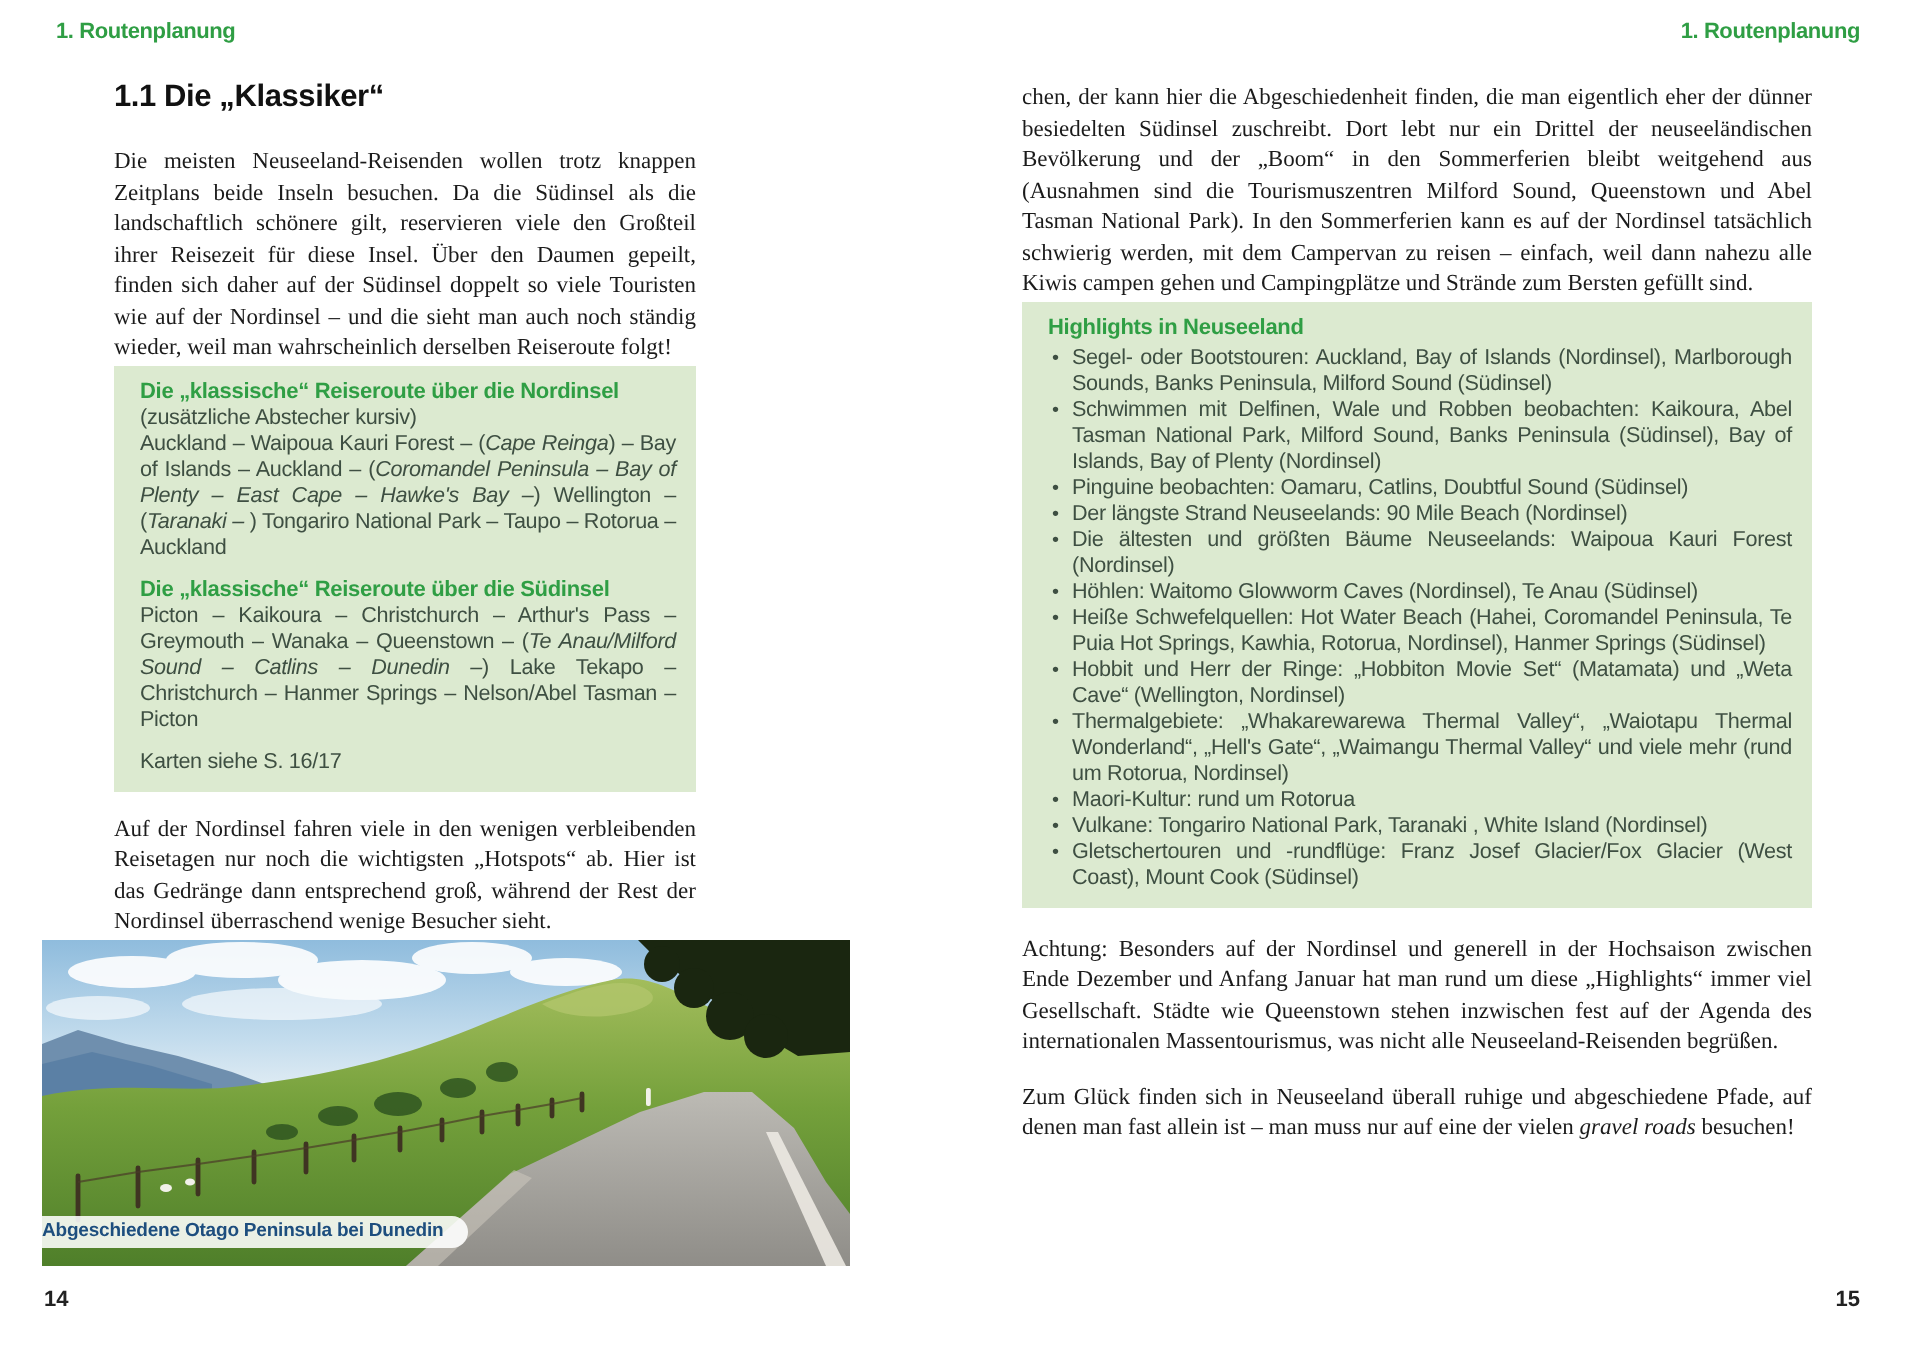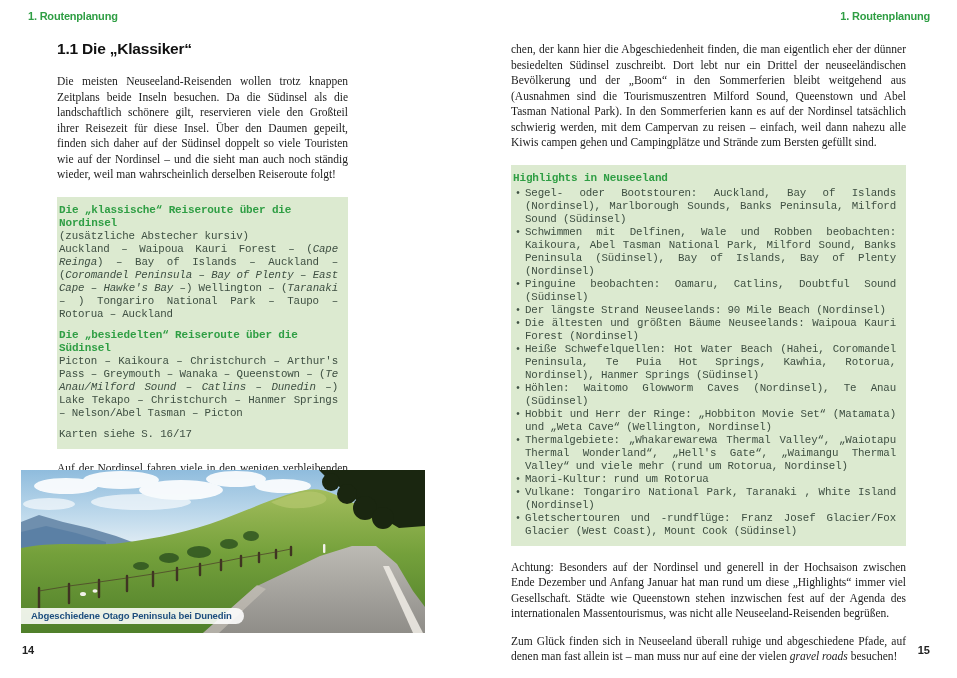--- a/index.html
+++ b/index.html
@@ -31,23 +31,22 @@
     font-size:15.5px;font-weight:bold;color:#111;
     letter-spacing:-0.2px;margin-bottom:16px;
   }
   p.body{
     font-size:11.5px;line-height:15.5px;text-align:justify;color:var(--ink);
   }
   p.body + p.body{margin-top:10px;}
 
   .greenbox{
     background:var(--box-bg);
-    padding:7px 10px 8px 2px;
-    margin-top:14px;
-    font-family:Liberation Mono, monospace;
+    padding:7px 10px 8px 13px;
+    font-family:Liberation Sans, sans-serif;
     font-size:10.8px;line-height:13px;color:var(--box-text);
     letter-spacing:-0.15px;
   }
   .greenbox .box-title{
     color:var(--green);font-weight:bold;font-size:11px;
   }
   .greenbox p{text-align:justify;}
   .greenbox .gap-above{margin-top:8px;}
   .greenbox em{font-style:italic;}
 
@@ -77,41 +76,41 @@
 
   #photo{
     position:absolute;left:21px;top:470px;width:404px;height:163px;
     overflow:hidden;background:#9cc3e0;
   }
   #photo svg{display:block;}
   #photo-caption{
     position:absolute;left:0;bottom:9px;
     background:rgba(255,255,255,0.88);
     border-radius:0 10px 10px 0;
-    padding:2px 12px 3px 10px;
+    padding:2px 12px 3px 0;
     font-family:"Liberation Sans",sans-serif;
     font-size:9.5px;font-weight:bold;color:var(--caption);
     letter-spacing:-0.1px;
   }
 </style>
 </head>
 <body>
 
 <header id="head-left" class="running-head">1. Routenplanung</header>
 <header id="head-right" class="running-head">1. Routenplanung</header>
 
 <section id="col-left" class="column">
   <h1 class="section-title">1.1 Die „Klassiker“</h1>
   <p class="body">Die meisten Neuseeland-Reisenden wollen trotz knappen Zeitplans beide Inseln besuchen. Da die Südinsel als die landschaftlich schönere gilt, reservieren viele den Großteil ihrer Reisezeit für diese Insel. Über den Daumen gepeilt, finden sich daher auf der Südinsel doppelt so viele Touristen wie auf der Nordinsel – und die sieht man auch noch ständig wieder, weil man wahrscheinlich derselben Reiseroute folgt!</p>
 
   <div class="greenbox">
     <div class="box-title">Die „klassische“ Reiseroute über die Nordinsel</div>
     <div>(zusätzliche Abstecher kursiv)</div>
     <p><span>Auckland – Waipoua Kauri Forest – (</span><em>Cape Reinga</em><span>) – Bay of Islands – Auckland – (</span><em>Coromandel Peninsula – Bay of Plenty – East Cape – Hawke's Bay –</em><span>) Wellington – (</span><em>Taranaki – </em><span>) Tongariro National Park – Taupo – Rotorua – Auckland</span></p>
-    <div class="box-title gap-above">Die „besiedelten“ Reiseroute über die Südinsel</div>
+    <div class="box-title gap-above">Die „klassische“ Reiseroute über die Südinsel</div>
     <p><span>Picton – Kaikoura – Christchurch – Arthur's Pass – Greymouth – Wanaka – Queenstown – (</span><em>Te Anau/Milford Sound – Catlins – Dunedin –</em><span>) Lake Tekapo – Christchurch – Hanmer Springs – Nelson/Abel Tasman – Picton</span></p>
     <div class="gap-above">Karten siehe S. 16/17</div>
   </div>
 
   <p class="body" id="para-after-box-1">Auf der Nordinsel fahren viele in den wenigen verbleibenden Reisetagen nur noch die wichtigsten „Hotspots“ ab. Hier ist das Gedränge dann entsprechend groß, während der Rest der Nordinsel überraschend wenige Besucher sieht.</p>
   <p class="body" id="para-after-box-2">Wer das weiß und außerdem Acht gibt, die Nordinsel nicht während der drei Sommerferienwochen zwischen Ende Dezember und Mitte Januar zu besu-</p>
 </section>
 
 <figure id="photo">
   <svg width="404" height="163" viewBox="0 0 404 163" aria-hidden="true">
@@ -193,22 +192,22 @@
   <p class="body">chen, der kann hier die Abgeschiedenheit finden, die man eigentlich eher der dünner besiedelten Südinsel zuschreibt. Dort lebt nur ein Drittel der neuseeländischen Bevölkerung und der „Boom“ in den Sommerferien bleibt weitgehend aus (Ausnahmen sind die Tourismuszentren Milford Sound, Queenstown und Abel Tasman National Park). In den Sommerferien kann es auf der Nordinsel tatsächlich schwierig werden, mit dem Campervan zu reisen – einfach, weil dann nahezu alle Kiwis campen gehen und Campingplätze und Strände zum Bersten gefüllt sind.</p>
 
   <div class="greenbox">
     <div class="box-title">Highlights in Neuseeland</div>
     <ul class="highlights">
         <li>Segel- oder Bootstouren: Auckland, Bay of Islands (Nordinsel), Marlborough Sounds, Banks Peninsula, Milford Sound (Südinsel)</li>
         <li>Schwimmen mit Delfinen, Wale und Robben beobachten: Kaikoura, Abel Tasman National Park, Milford Sound, Banks Peninsula (Südinsel), Bay of Islands, Bay of Plenty (Nordinsel)</li>
         <li>Pinguine beobachten: Oamaru, Catlins, Doubtful Sound (Südinsel)</li>
         <li>Der längste Strand Neuseelands: 90 Mile Beach (Nordinsel)</li>
         <li>Die ältesten und größten Bäume Neuseelands: Waipoua Kauri Forest (Nordinsel)</li>
+        <li>Höhlen: Waitomo Glowworm Caves (Nordinsel), Te Anau (Südinsel)</li>
         <li>Heiße Schwefelquellen: Hot Water Beach (Hahei, Coromandel Peninsula, Te Puia Hot Springs, Kawhia, Rotorua, Nordinsel), Hanmer Springs (Südinsel)</li>
-        <li>Höhlen: Waitomo Glowworm Caves (Nordinsel), Te Anau (Südinsel)</li>
         <li>Hobbit und Herr der Ringe: „Hobbiton Movie Set“ (Matamata) und „Weta Cave“ (Wellington, Nordinsel)</li>
         <li>Thermalgebiete: „Whakarewarewa Thermal Valley“, „Waiotapu Thermal Wonderland“, „Hell's Gate“, „Waimangu Thermal Valley“ und viele mehr (rund um Rotorua, Nordinsel)</li>
         <li>Maori-Kultur: rund um Rotorua</li>
         <li>Vulkane: Tongariro National Park, Taranaki , White Island (Nordinsel)</li>
         <li>Gletschertouren und -rundflüge: Franz Josef Glacier/Fox Glacier (West Coast), Mount Cook (Südinsel)</li>
       </ul>
   </div>
 
   <p class="body" id="achtung-para">Achtung: Besonders auf der Nordinsel und generell in der Hochsaison zwischen Ende Dezember und Anfang Januar hat man rund um diese „Highlights“ immer viel Gesellschaft. Städte wie Queenstown stehen inzwischen fest auf der Agenda des internationalen Massentourismus, was nicht alle Neuseeland-Reisenden begrüßen.</p>
   <p class="body" id="glueck-para"><span>Zum Glück finden sich in Neuseeland überall ruhige und abgeschiedene Pfade, auf denen man fast allein ist – man muss nur auf eine der vielen </span><em>gravel roads</em><span> besuchen!</span></p>

